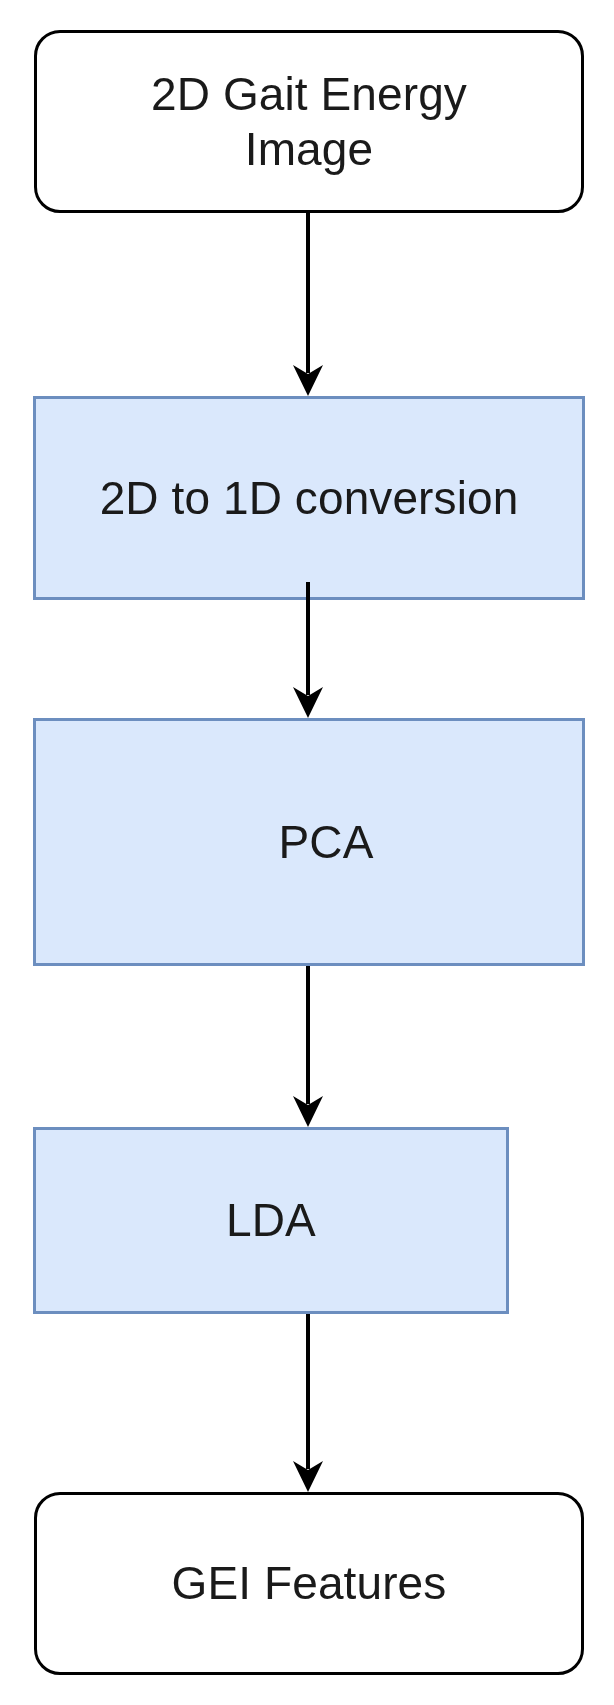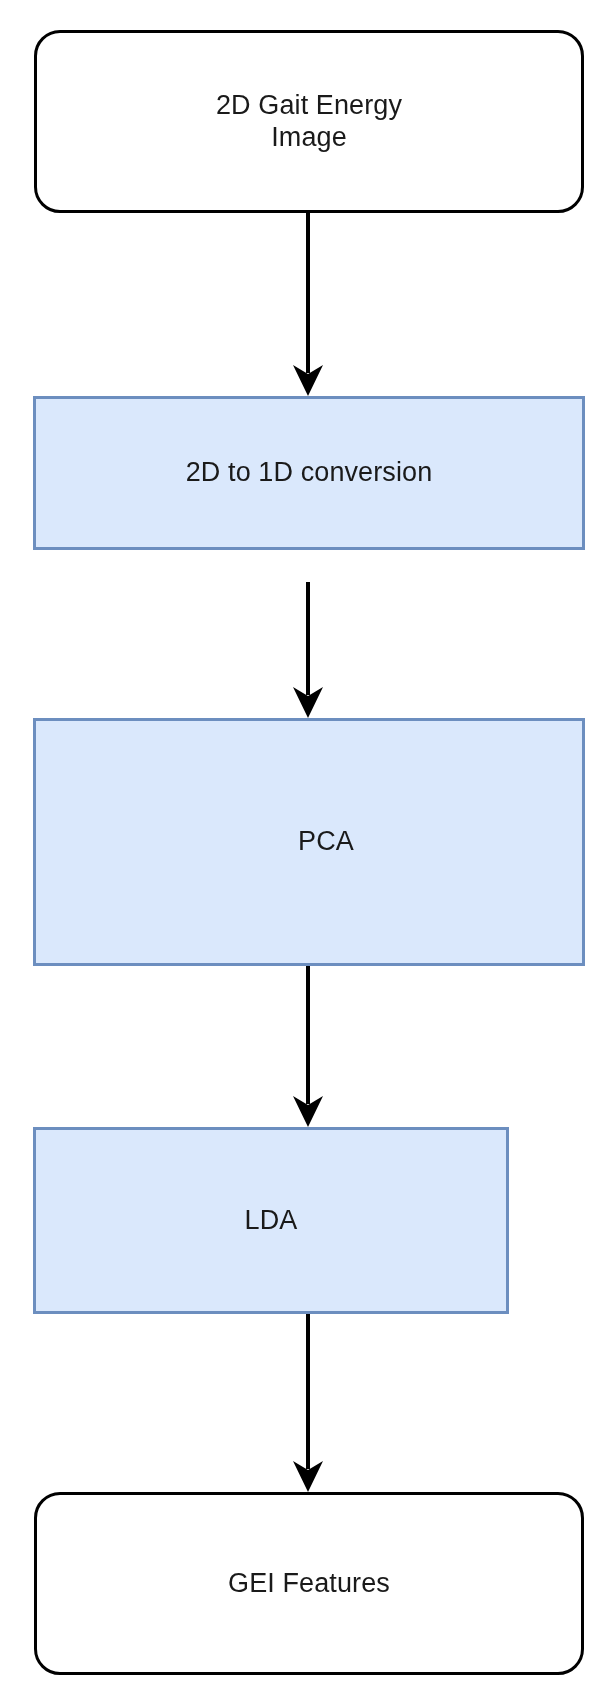--- a/index.html
+++ b/index.html
@@ -20,21 +20,21 @@
   }
   .node {
     position: absolute;
     box-sizing: border-box;
     display: flex;
     align-items: center;
     justify-content: center;
     text-align: center;
     line-height: 1.18;
     color: #1a1a1a;
-    font-size: 27px;
+    font-size: 46px;
     letter-spacing: 0.1px;
     padding: 4px 10px;
   }
   .node-terminal {
     background: #ffffff;
     border: 3px solid #000000;
     border-radius: 26px;
   }
   .node-process {
     background: #dae8fc;
@@ -63,21 +63,21 @@
 Image</span>
   </div>
 
   <div class="edge" style="left:292px; top:213px; width:32px; height:183px;">
     <svg width="32" height="183" viewBox="0 0 32 183">
       <line x1="16" y1="0" x2="16" y2="160" stroke="#000000" stroke-width="4"></line>
       <path d="M 16 183 L 1 152 L 16 161 L 31 152 Z" fill="#000000"></path>
     </svg>
   </div>
 
-  <div class="node node-process" style="left:33px; top:396px; width:552px; height:154px;text-align:right;">
+  <div class="node node-process" style="left:33px; top:396px; width:552px; height:204px;text-align:right;">
     <span class="node-label">2D to 1D conversion</span>
   </div>
 
   <div class="edge" style="left:292px; top:582px; width:32px; height:136px;">
     <svg width="32" height="136" viewBox="0 0 32 136">
       <line x1="16" y1="0" x2="16" y2="113" stroke="#000000" stroke-width="4"></line>
       <path d="M 16 136 L 1 105 L 16 114 L 31 105 Z" fill="#000000"></path>
     </svg>
   </div>
 

